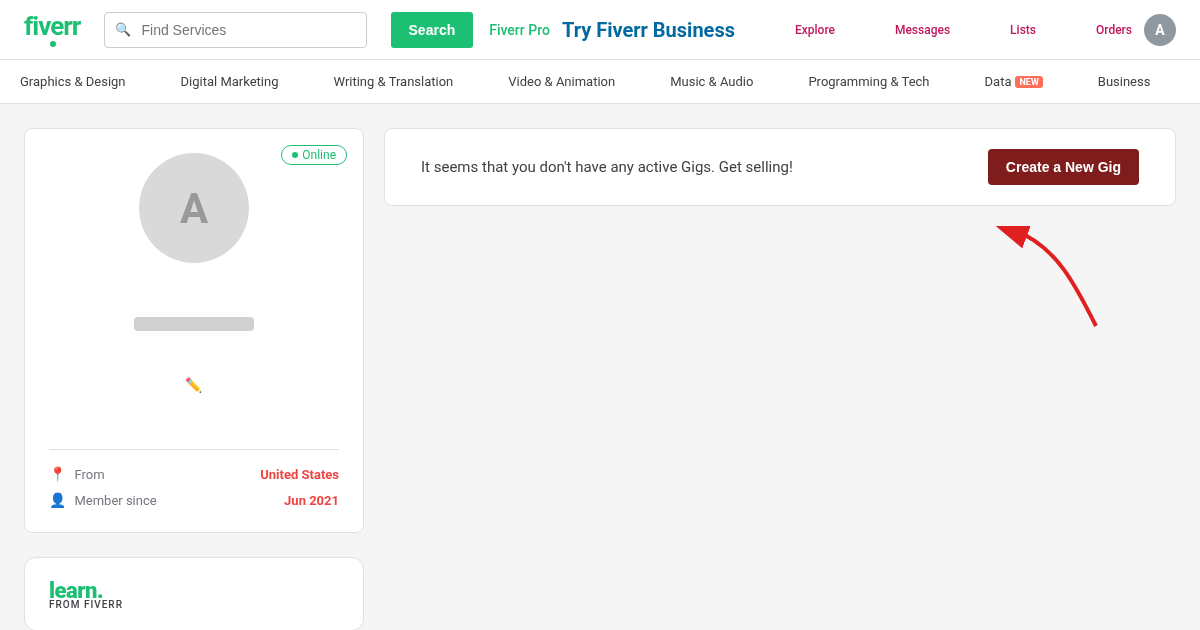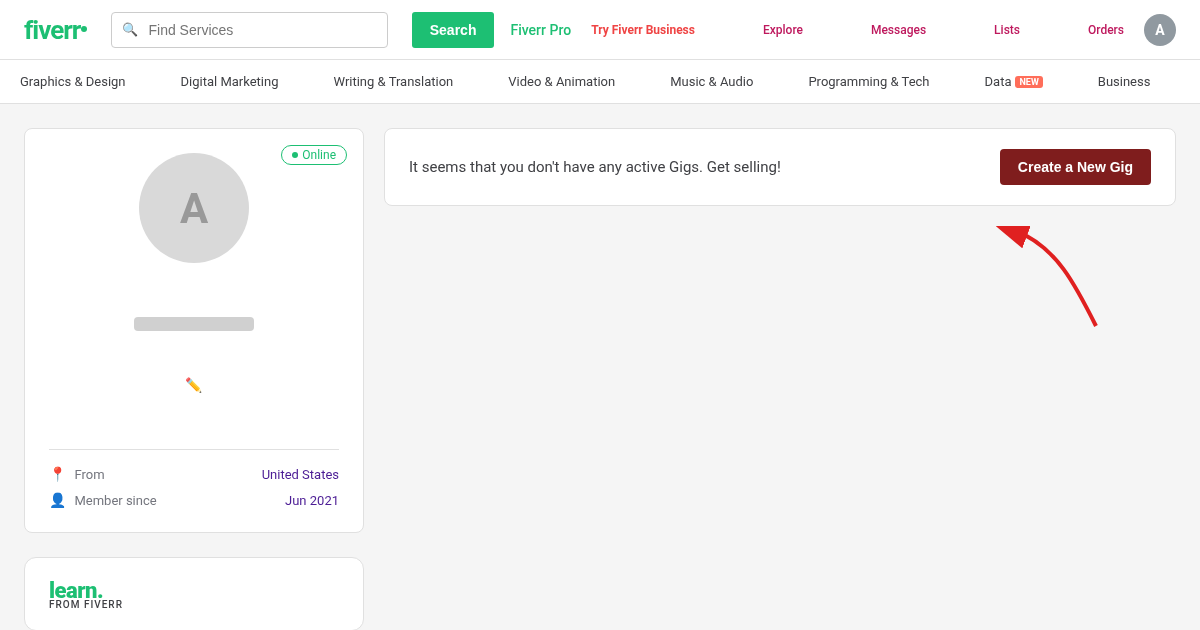--- a/index.html
+++ b/index.html
@@ -12,20 +12,21 @@
       padding: 0 24px;
       display: flex;
       align-items: center;
       height: 60px;
       gap: 16px;
     }
     .logo {
       display: flex;
       align-items: center;
       margin-right: 8px;
+      flex-direction: column;
     }
     .logo-text {
       font-size: 26px;
       font-weight: 700;
       color: #1dbf73;
       letter-spacing: -1px;
     }
     .logo-dot {
       width: 6px;
       height: 6px;
@@ -67,25 +68,25 @@
       height: 36px;
       font-size: 14px;
       font-weight: 600;
       cursor: pointer;
       border-radius: 3px;
       margin-left: 8px;
     }
     .header-nav {
       display: flex;
       align-items: center;
-      gap: 20px;
+      gap: 12px;
       margin-left: auto;
     }
     .nav-fiverr-pro { color: #1dbf73; font-size: 14px; font-weight: 500; }
-    .nav-try-business { color: #ef4444; font-size: 12px; font-weight: 700; }
+    .nav-try-business { color: #0369a1; font-size: 20px; font-weight: 700; }
     .nav-link { color: #be185d; font-size: 12px; font-weight: 500; cursor: pointer; margin-left: 48px; }
     .nav-avatar {
       width: 32px; height: 32px;
       border-radius: 50%;
       background: #9099a0;
       display: flex; align-items: center; justify-content: center;
       color: #fff; font-weight: 700; font-size: 14px;
     }
 
     
@@ -195,34 +196,34 @@
       gap: 10px;
     }
     .info-row {
       display: flex;
       align-items: center;
       justify-content: space-between;
     }
     .info-left {
       display: flex; align-items: center; gap: 8px; color: #74767e; font-size: 13px;
     }
-    .info-value { font-size: 13px; font-weight: 400; color: #4c1d95; }
+    .info-value { font-size: 13px; font-weight: 700; color: #ef4444; }
     .pin-icon, .user-icon {
       font-size: 14px; color: #74767e;
     }
 
     
     .right-area { flex: 1; display: flex; flex-direction: column; gap: 20px; }
 
     
     .gig-notice {
       background: #fff;
       border: 1px solid #e0e0e0;
       border-radius: 8px;
-      padding: 20px 24px;
+      padding: 20px 36px;
       display: flex;
       align-items: center;
       justify-content: space-between;
       position: relative;
     }
     .gig-notice-text { font-size: 15px; color: #404145; }
     .create-gig-btn {
       background: #7f1d1d;
       color: #fff;
       border: none;

